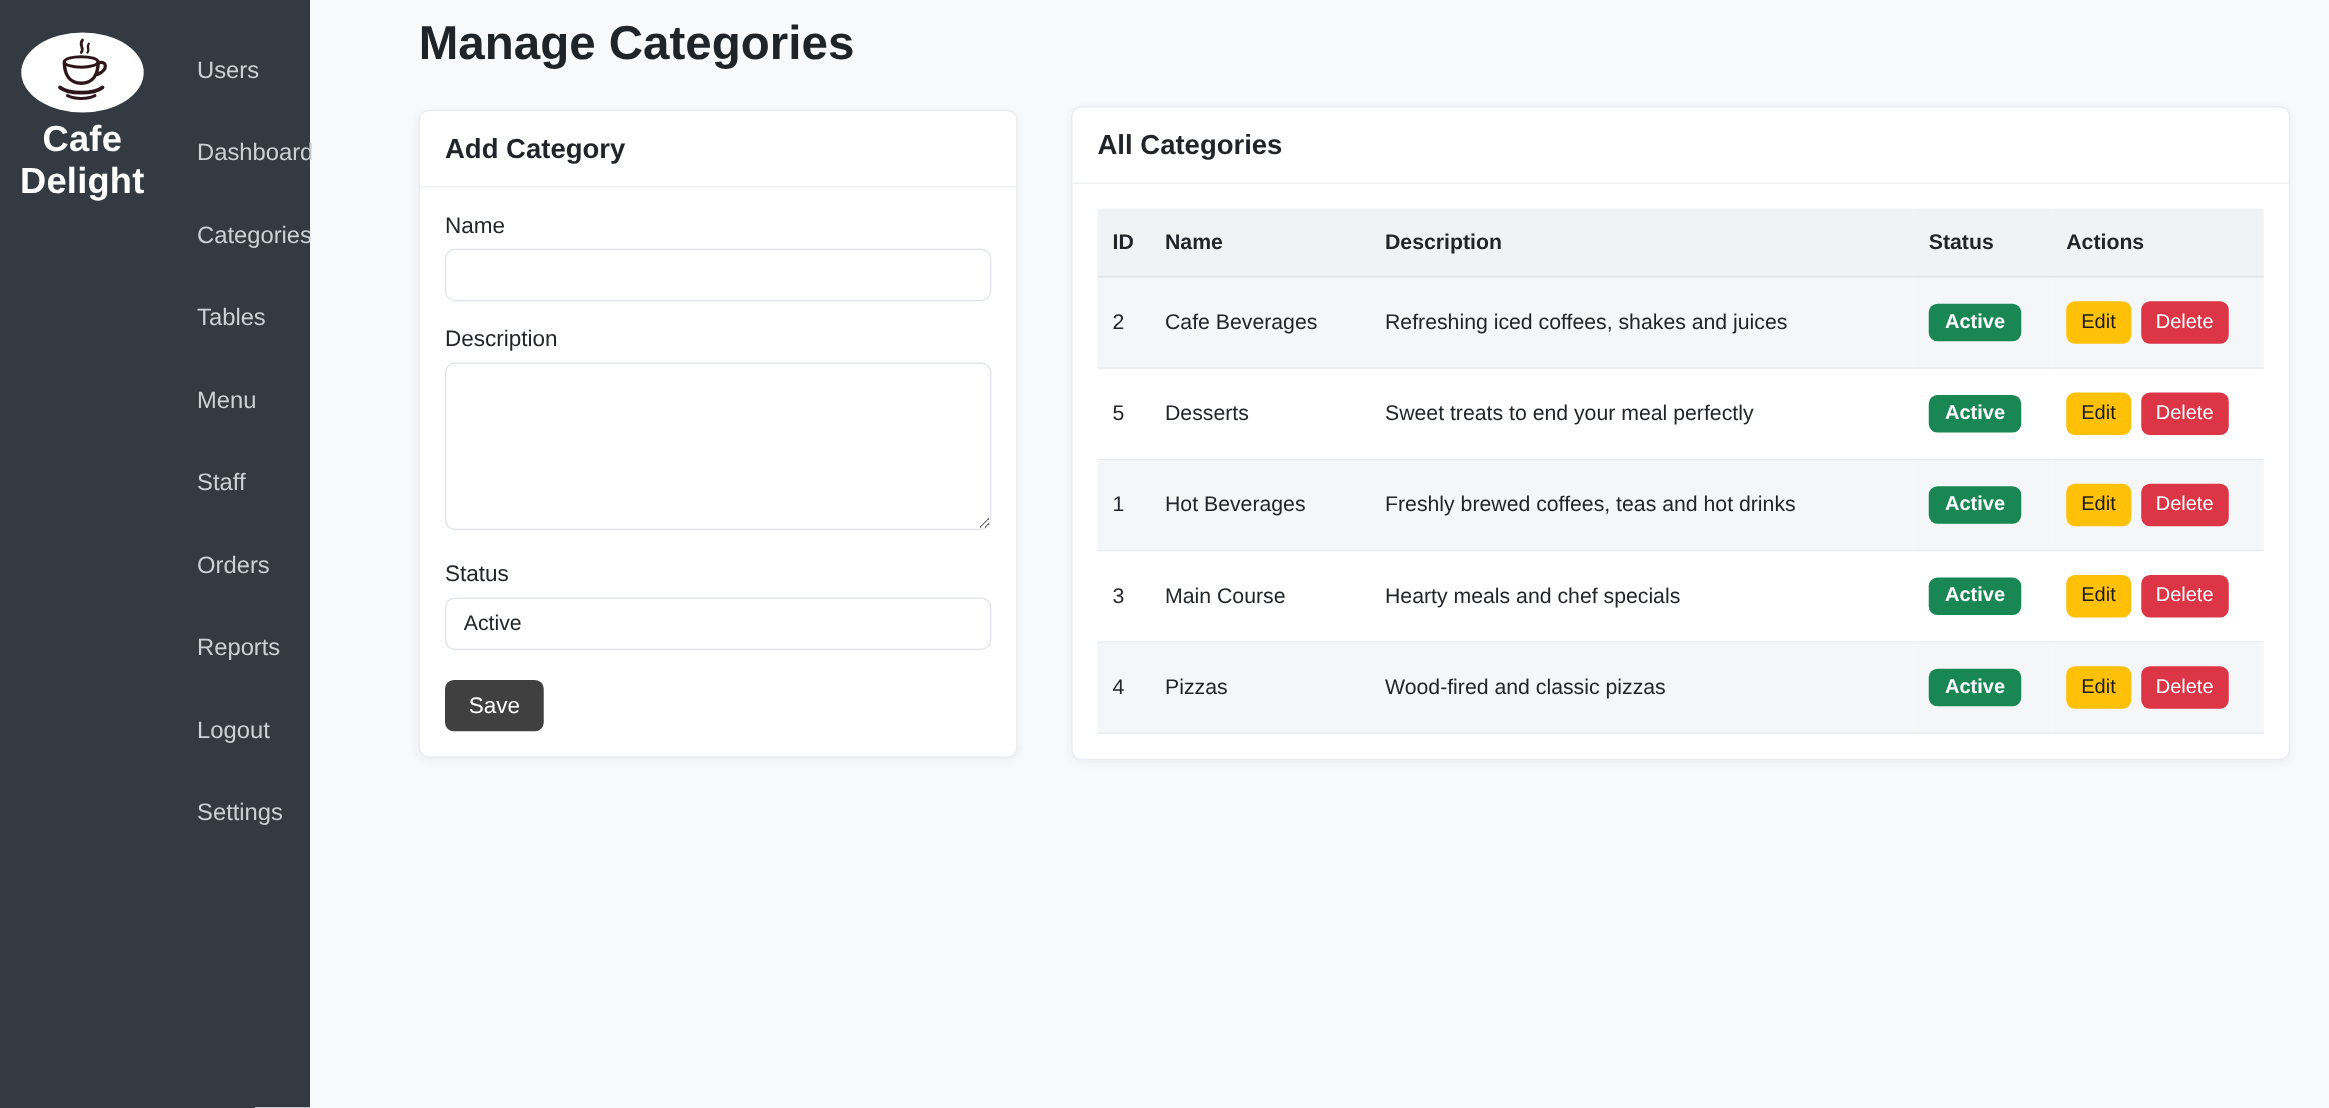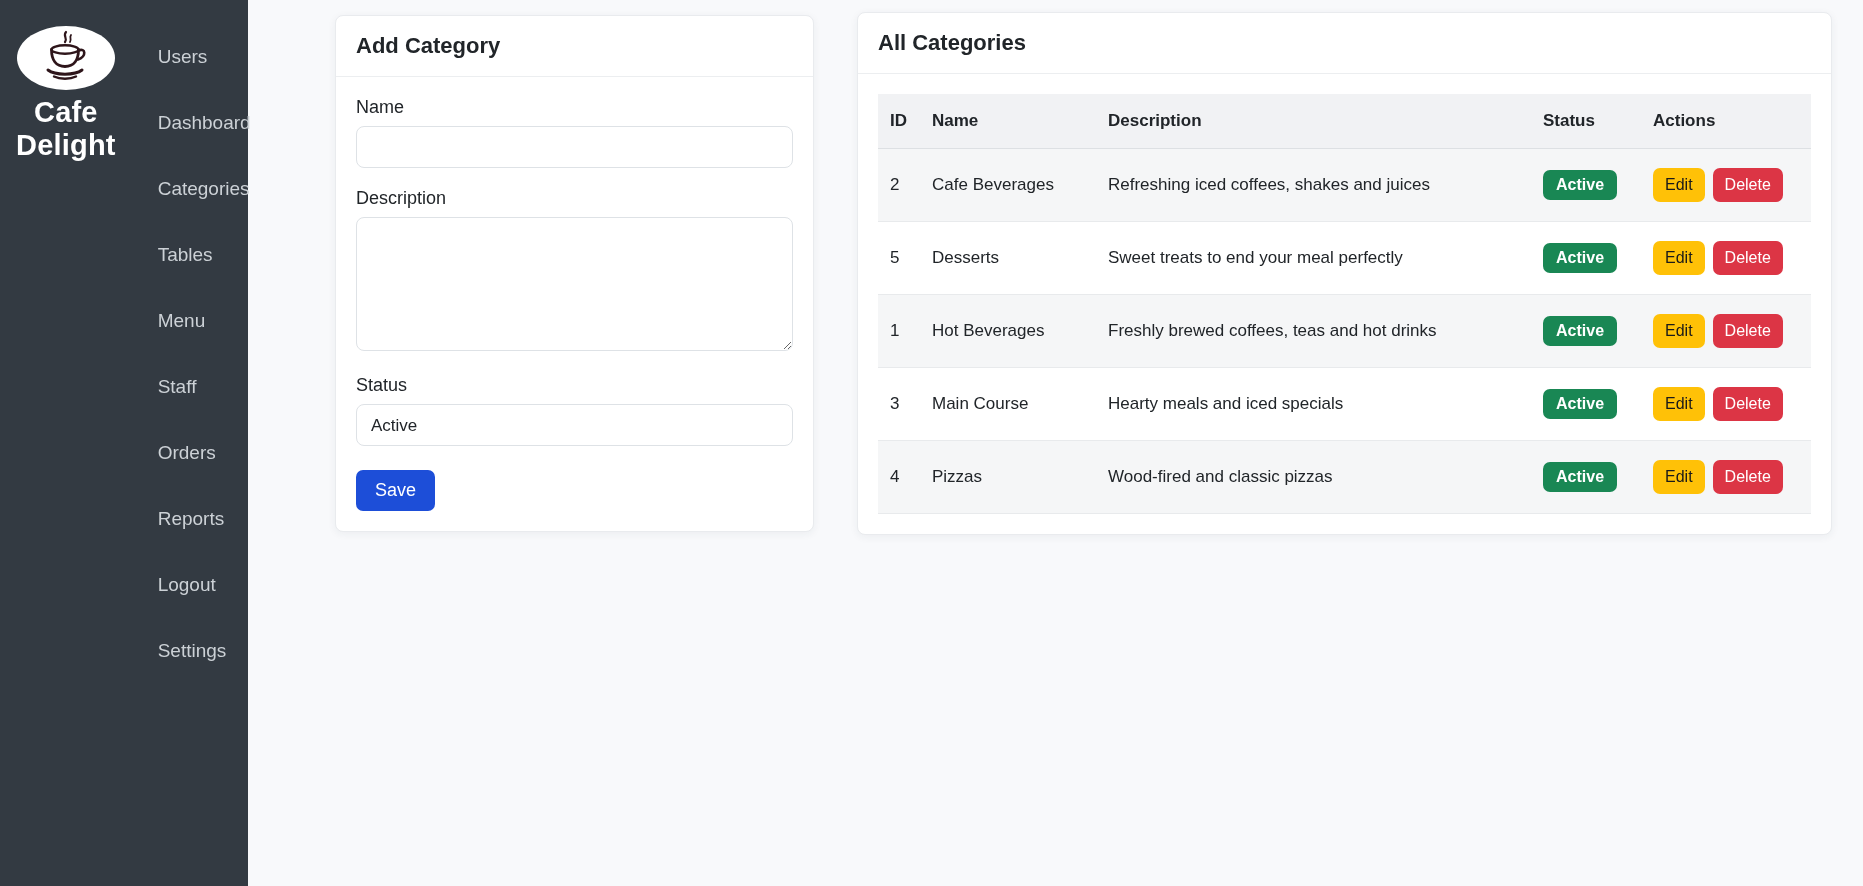--- a/index.html
+++ b/index.html
@@ -65,21 +65,21 @@
     background: #ffffff;
     outline: none;
   }
   .form-control { height: 42px; }
   .form-textarea { height: 134px; resize: both; }
   .form-select {
     height: 42px;
     -webkit-appearance: none; -moz-appearance: none; appearance: none;
   }
   .btn-save {
-    background: #1d4ed8; color: #ffffff;
+    background: #404040; color: #ffffff;
     border: none; border-radius: 7px;
     padding: 10px 19px; font-size: 18px;
     font-family: "Liberation Sans", sans-serif;
     cursor: pointer; margin-top: 4px;
   }
 
   
   .card-all { flex: 1; }
   table { width: 100%; border-collapse: collapse; font-size: 17px; color: #212529; }
   thead th {
@@ -146,20 +146,21 @@
       <div class="nav-item">Menu</div>
       <div class="nav-item">Staff</div>
       <div class="nav-item">Orders</div>
       <div class="nav-item">Reports</div>
       <div class="nav-item">Logout</div>
       <div class="nav-item">Settings</div>
     </nav>
 </aside>
 
 <main class="main">
+  <h1 class="page-title">Manage Categories</h1>
 
   <div class="content">
 
     <section class="card card-add">
       <div class="card-header">Add Category</div>
       <div class="card-body">
         <div class="form-group">
           <label class="form-label">Name</label>
           <input class="form-control" type="text" value="" style="">
         </div>
@@ -206,21 +207,21 @@
               <tr>
                 <td>1</td>
                 <td>Hot Beverages</td>
                 <td>Freshly brewed coffees, teas and hot drinks</td>
                 <td><span class="badge-active">Active</span></td>
                 <td><button class="btn-edit">Edit</button><button class="btn-delete">Delete</button></td>
               </tr>
               <tr>
                 <td>3</td>
                 <td>Main Course</td>
-                <td>Hearty meals and iced specials</td>
+                <td>Hearty meals and chef specials</td>
                 <td><span class="badge-active">Active</span></td>
                 <td><button class="btn-edit">Edit</button><button class="btn-delete">Delete</button></td>
               </tr>
               <tr>
                 <td>4</td>
                 <td>Pizzas</td>
                 <td>Wood-fired and classic pizzas</td>
                 <td><span class="badge-active">Active</span></td>
                 <td><button class="btn-edit">Edit</button><button class="btn-delete">Delete</button></td>
               </tr>

